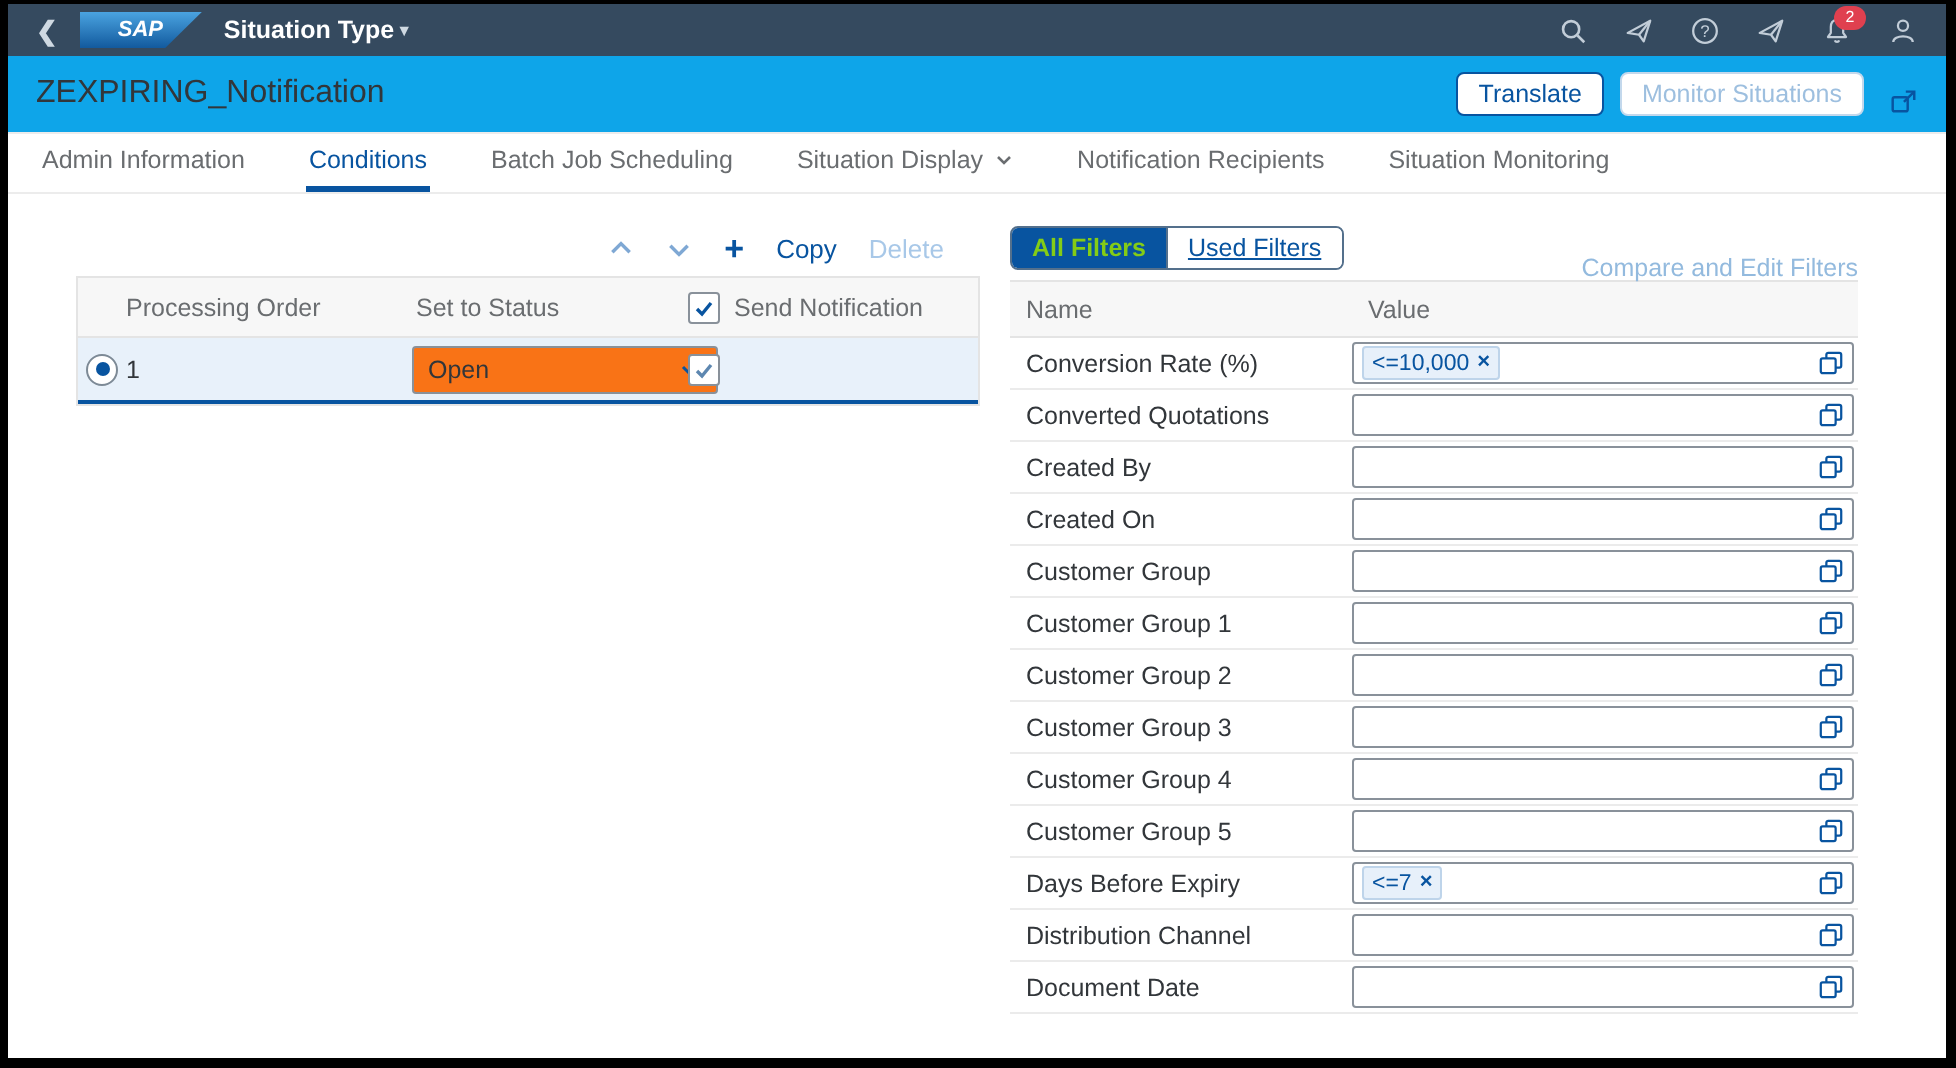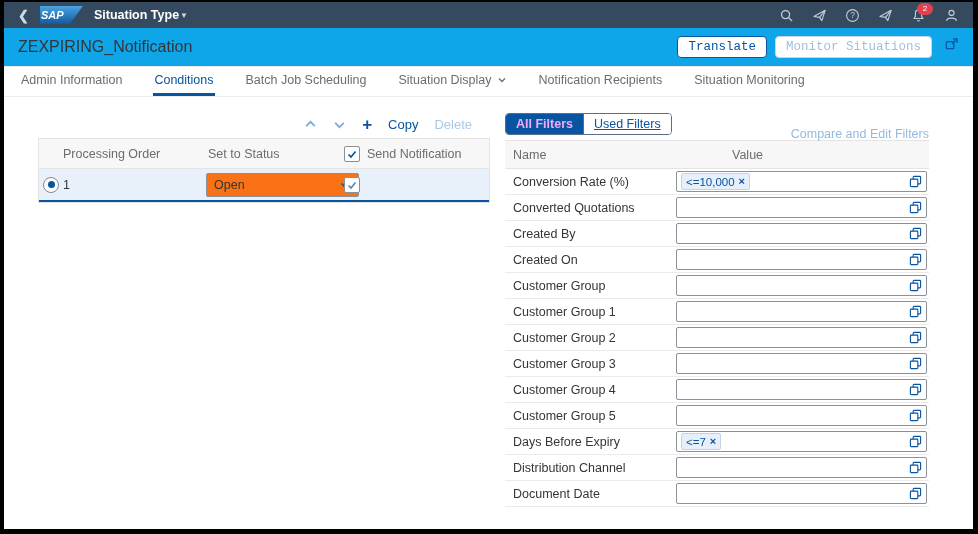--- a/index.html
+++ b/index.html
@@ -5,33 +5,33 @@
   html,body{margin:0;padding:0;}
   body{width:978px;height:534px;background:#000;position:relative;overflow:hidden;
        font-family:"Liberation Sans",sans-serif;-webkit-font-smoothing:antialiased;}
   .screen{position:absolute;left:4px;top:2px;width:969px;height:527px;background:#fff;overflow:hidden;}
 
   
   .shell{height:26px;background:#354a5f;display:flex;align-items:center;padding:0 14px;gap:11px;}
   .back-btn{color:#cfd9e2;font-size:13px;font-weight:700;cursor:pointer;line-height:1;}
   .sap-logo{width:42px;height:18px;background:linear-gradient(180deg,#4aa3e0,#125a9e);
             clip-path:polygon(0 0,100% 0,70% 100%,0 100%);color:#fff;font-weight:700;
-            font-style:italic;font-size:11px;display:flex;align-items:center;padding-left:1px;cursor:pointer;}
+            font-style:italic;font-size:11px;display:flex;align-items:center;padding-left:19px;cursor:pointer;}
   .shell-title{color:#fff;font-size:12.5px;font-weight:700;display:flex;align-items:center;gap:1px;cursor:pointer;}
   .shell-title .tri{font-size:8px;color:#cfd9e2;}
   .shell-right{margin-left:auto;display:flex;align-items:center;gap:18px;}
   .shicon{position:relative;display:flex;cursor:pointer;}
   .shicon svg{display:block;}
   .badge{position:absolute;top:-5px;right:-7px;min-width:12px;height:12px;border-radius:7px;
          background:#e0404f;color:#fff;font-size:8px;display:flex;align-items:center;justify-content:center;padding:0 2px;}
 
   
   .pagehdr{height:38px;display:flex;align-items:center;padding:0 14px;background:#0ea5e9;border-bottom:1px solid #ececec;}
   .page-title{font-size:16px;color:#32363a;}
-  .hdr-right{margin-left:auto;display:flex;align-items:flex-start;gap:8px;font-family:Liberation Mono, monospace;}
+  .hdr-right{margin-left:auto;display:flex;align-items:flex-end;gap:8px;}
   .btn{font-size:12.5px;border-radius:4px;padding:3px 10px;background:#fff;cursor:pointer;white-space:nowrap;}
   .btn.primary{border:1px solid #0854a0;color:#0854a0;}
   .btn.disabled{border:1px solid #c3d8ec;color:#9dbfdf;cursor:default;}
   .export{margin-left:4px;cursor:pointer;display:flex;}
 
   
   .tabbar{height:29px;display:flex;gap:30px;padding:0 16px;background:#fff;border-bottom:1px solid #ececec;}
   .tab{display:flex;align-items:center;gap:5px;font-size:12.5px;color:#6a6d70;cursor:pointer;
        border-bottom:3px solid transparent;padding:0 1px;}
   .tab.active{color:#0854a0;border-bottom-color:#0854a0;}
@@ -63,28 +63,28 @@
   .radio .dot{width:7px;height:7px;border-radius:50%;background:#0854a0;}
   .cb{width:14px;height:14px;border:1px solid #89919a;border-radius:2px;background:#fff;
       display:inline-flex;align-items:center;justify-content:center;cursor:pointer;flex:0 0 auto;}
   .statusbox{width:137px;height:22px;border:1px solid #89919a;border-radius:2px;background:#f97316;
              display:flex;align-items:center;justify-content:space-between;padding:0 7px;cursor:pointer;}
 
   
   .rtoolbar{display:flex;align-items:center;height:24px;margin-bottom:4px;}
   .seg{display:flex;border:1px solid #54708c;border-radius:4px;overflow:hidden;}
   .seg-btn{font-size:12.5px;padding:3px 10px;cursor:pointer;}
-  .seg-btn.sel{background:#0854a0;color:#f0abfc;font-weight:700;}
+  .seg-btn.sel{background:#0854a0;color:#84cc16;font-weight:700;}
   .seg-btn.unsel{background:#fff;color:#0854a0;border-left:1px solid #54708c;text-decoration:underline;}
   .compare{margin-left:auto;color:#93bade;font-size:12.5px;cursor:pointer;margin-top:20px;}
 
   
   .rgrid{display:grid;grid-template-columns:171px 1fr;align-items:center;}
   .rhead{height:27px;background:#f7f7f7;border-top:1px solid #e4e4e4;border-bottom:1px solid #e4e4e4;
-         color:#6a6d70;font-size:12.5px;gap:48px;}
+         color:#6a6d70;font-size:12.5px;}
   .rhead div{padding-left:8px;}
   .frow{height:25px;border-bottom:1px solid #ebebeb;font-size:12.5px;color:#32363a;}
   .fname{padding-left:8px;white-space:nowrap;overflow:hidden;}
   .fval{padding-right:2px;}
   .finput{height:19px;border:1px solid #89919a;border-radius:2px;background:#fff;
           display:flex;align-items:center;padding:0 4px;cursor:text;}
   .vh{margin-left:auto;display:flex;cursor:pointer;}
   .token{display:inline-flex;align-items:center;gap:4px;background:#e7f0fa;border:1px solid #bed4ea;
          border-radius:2px;padding:0 4px;height:15px;color:#0854a0;font-size:11.5px;white-space:nowrap;}
   .token-x{color:#0854a0;font-weight:700;font-size:11px;cursor:pointer;line-height:1;}

